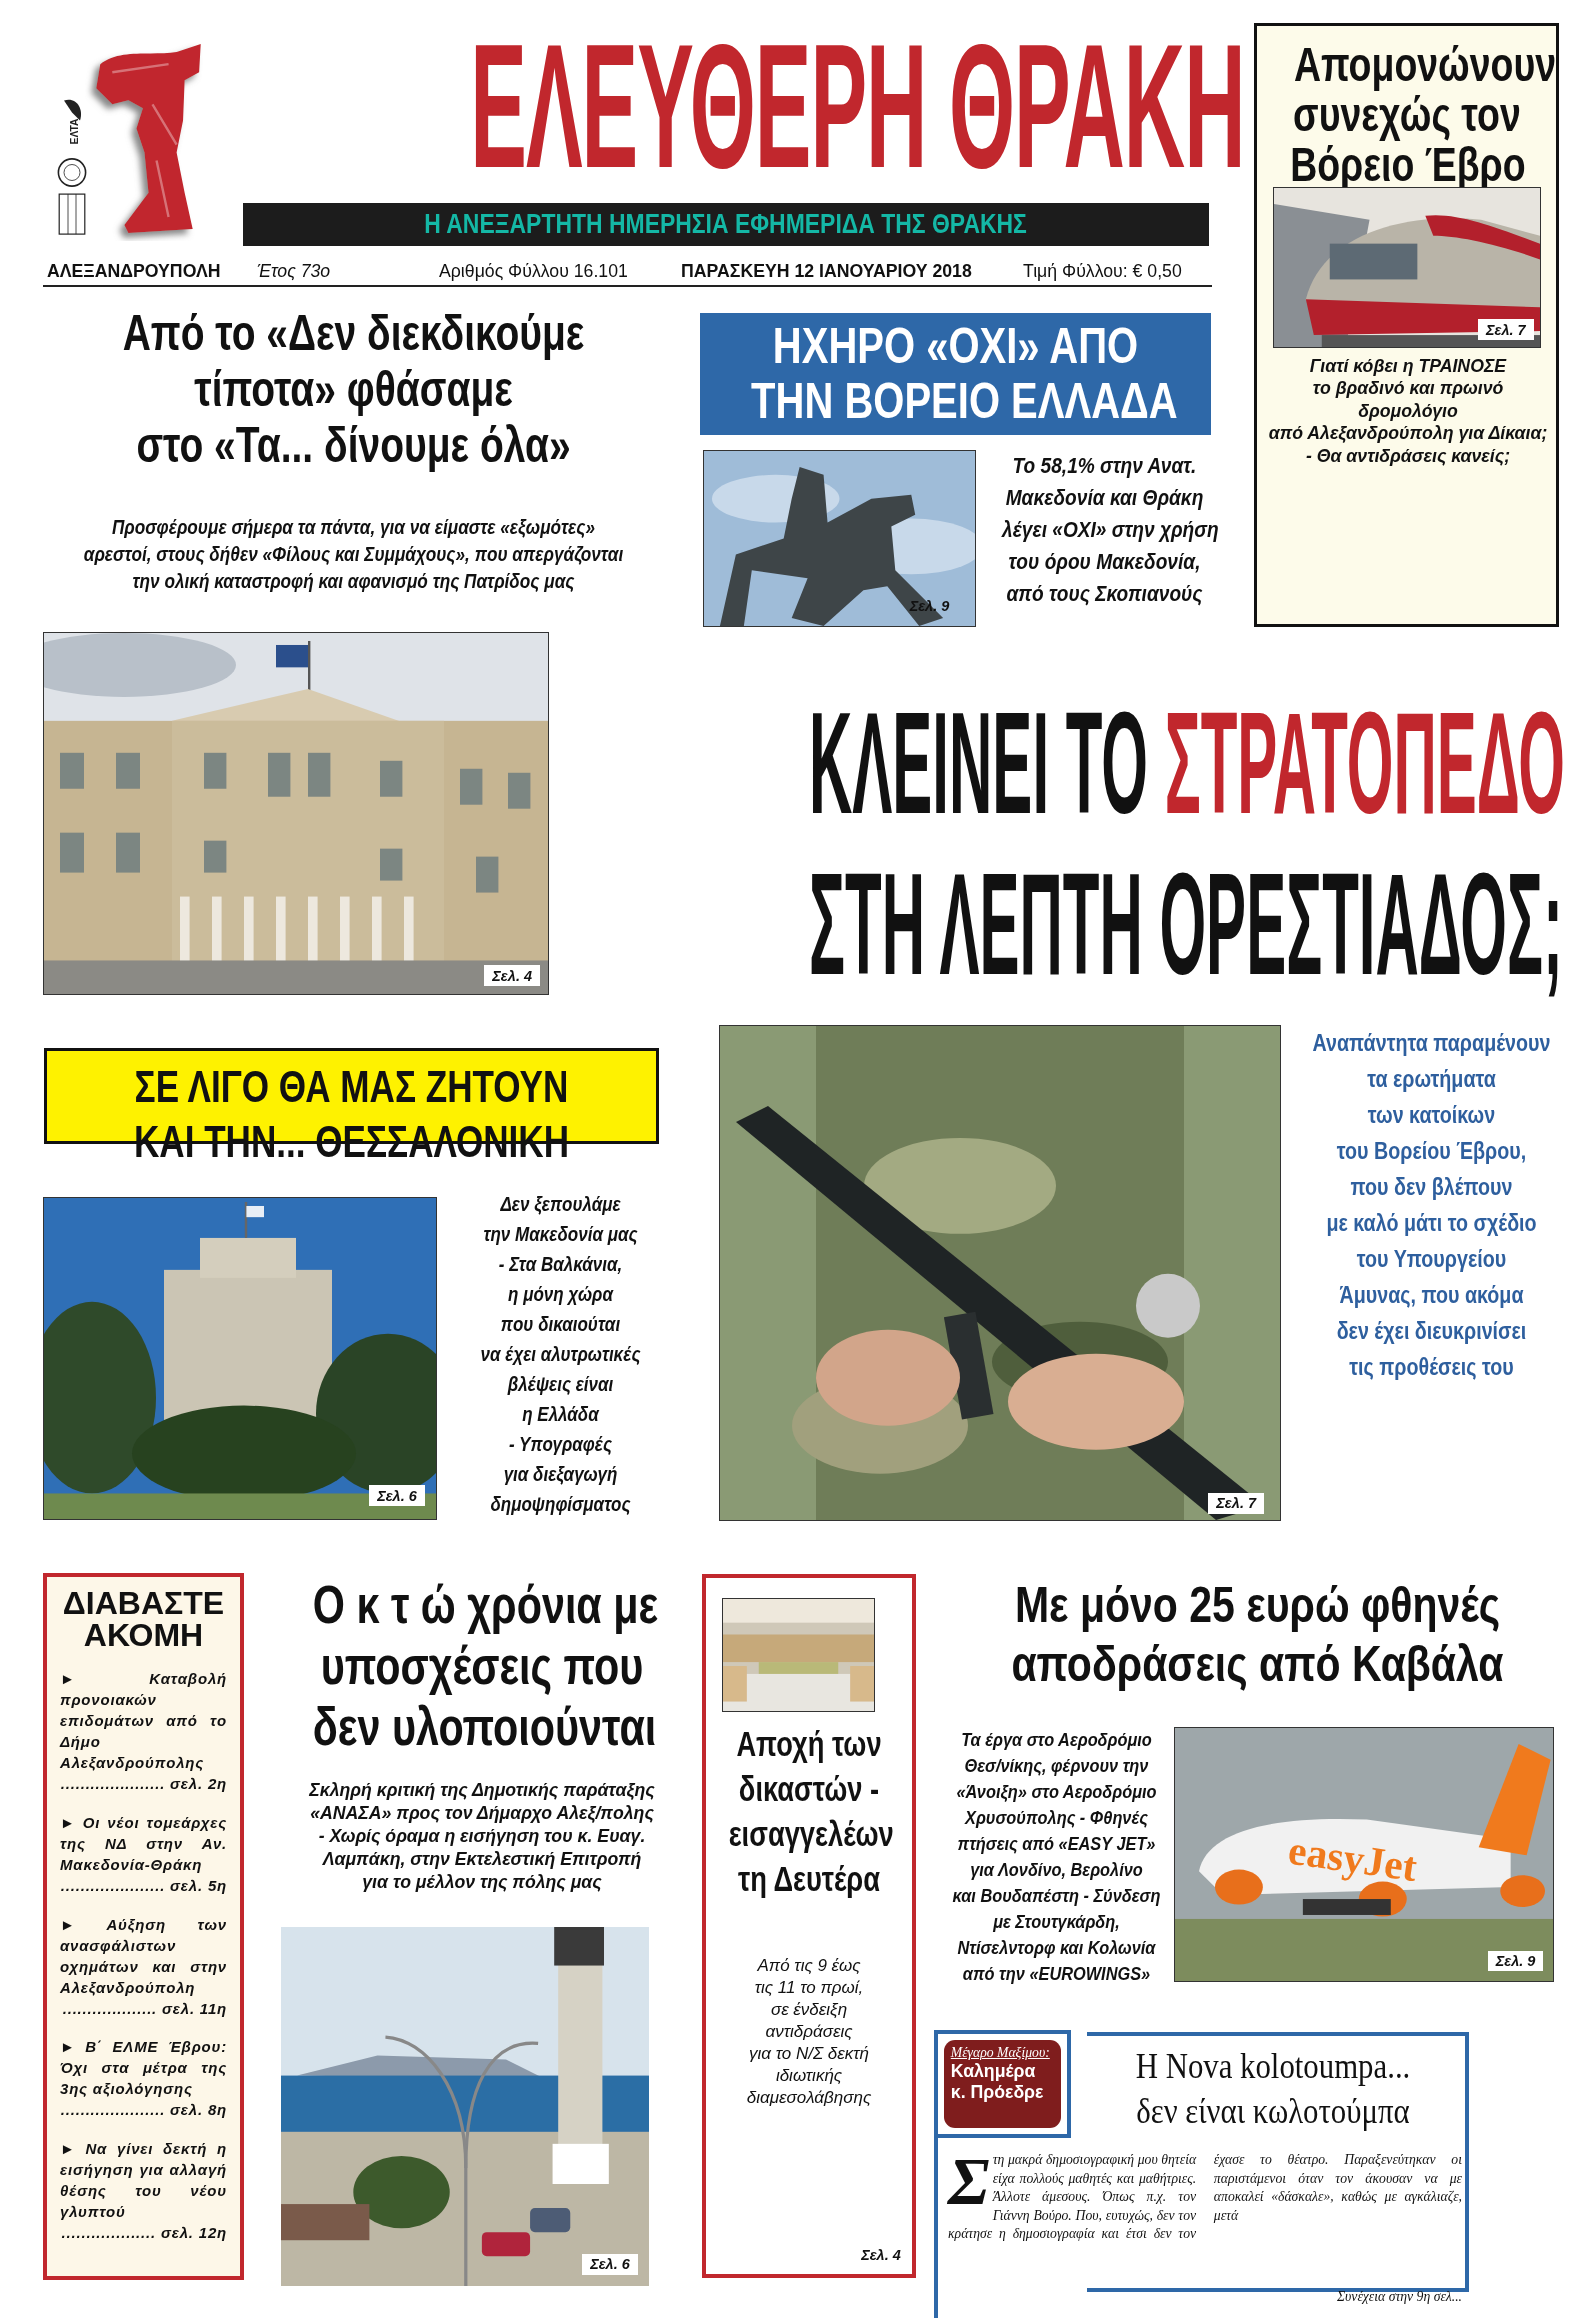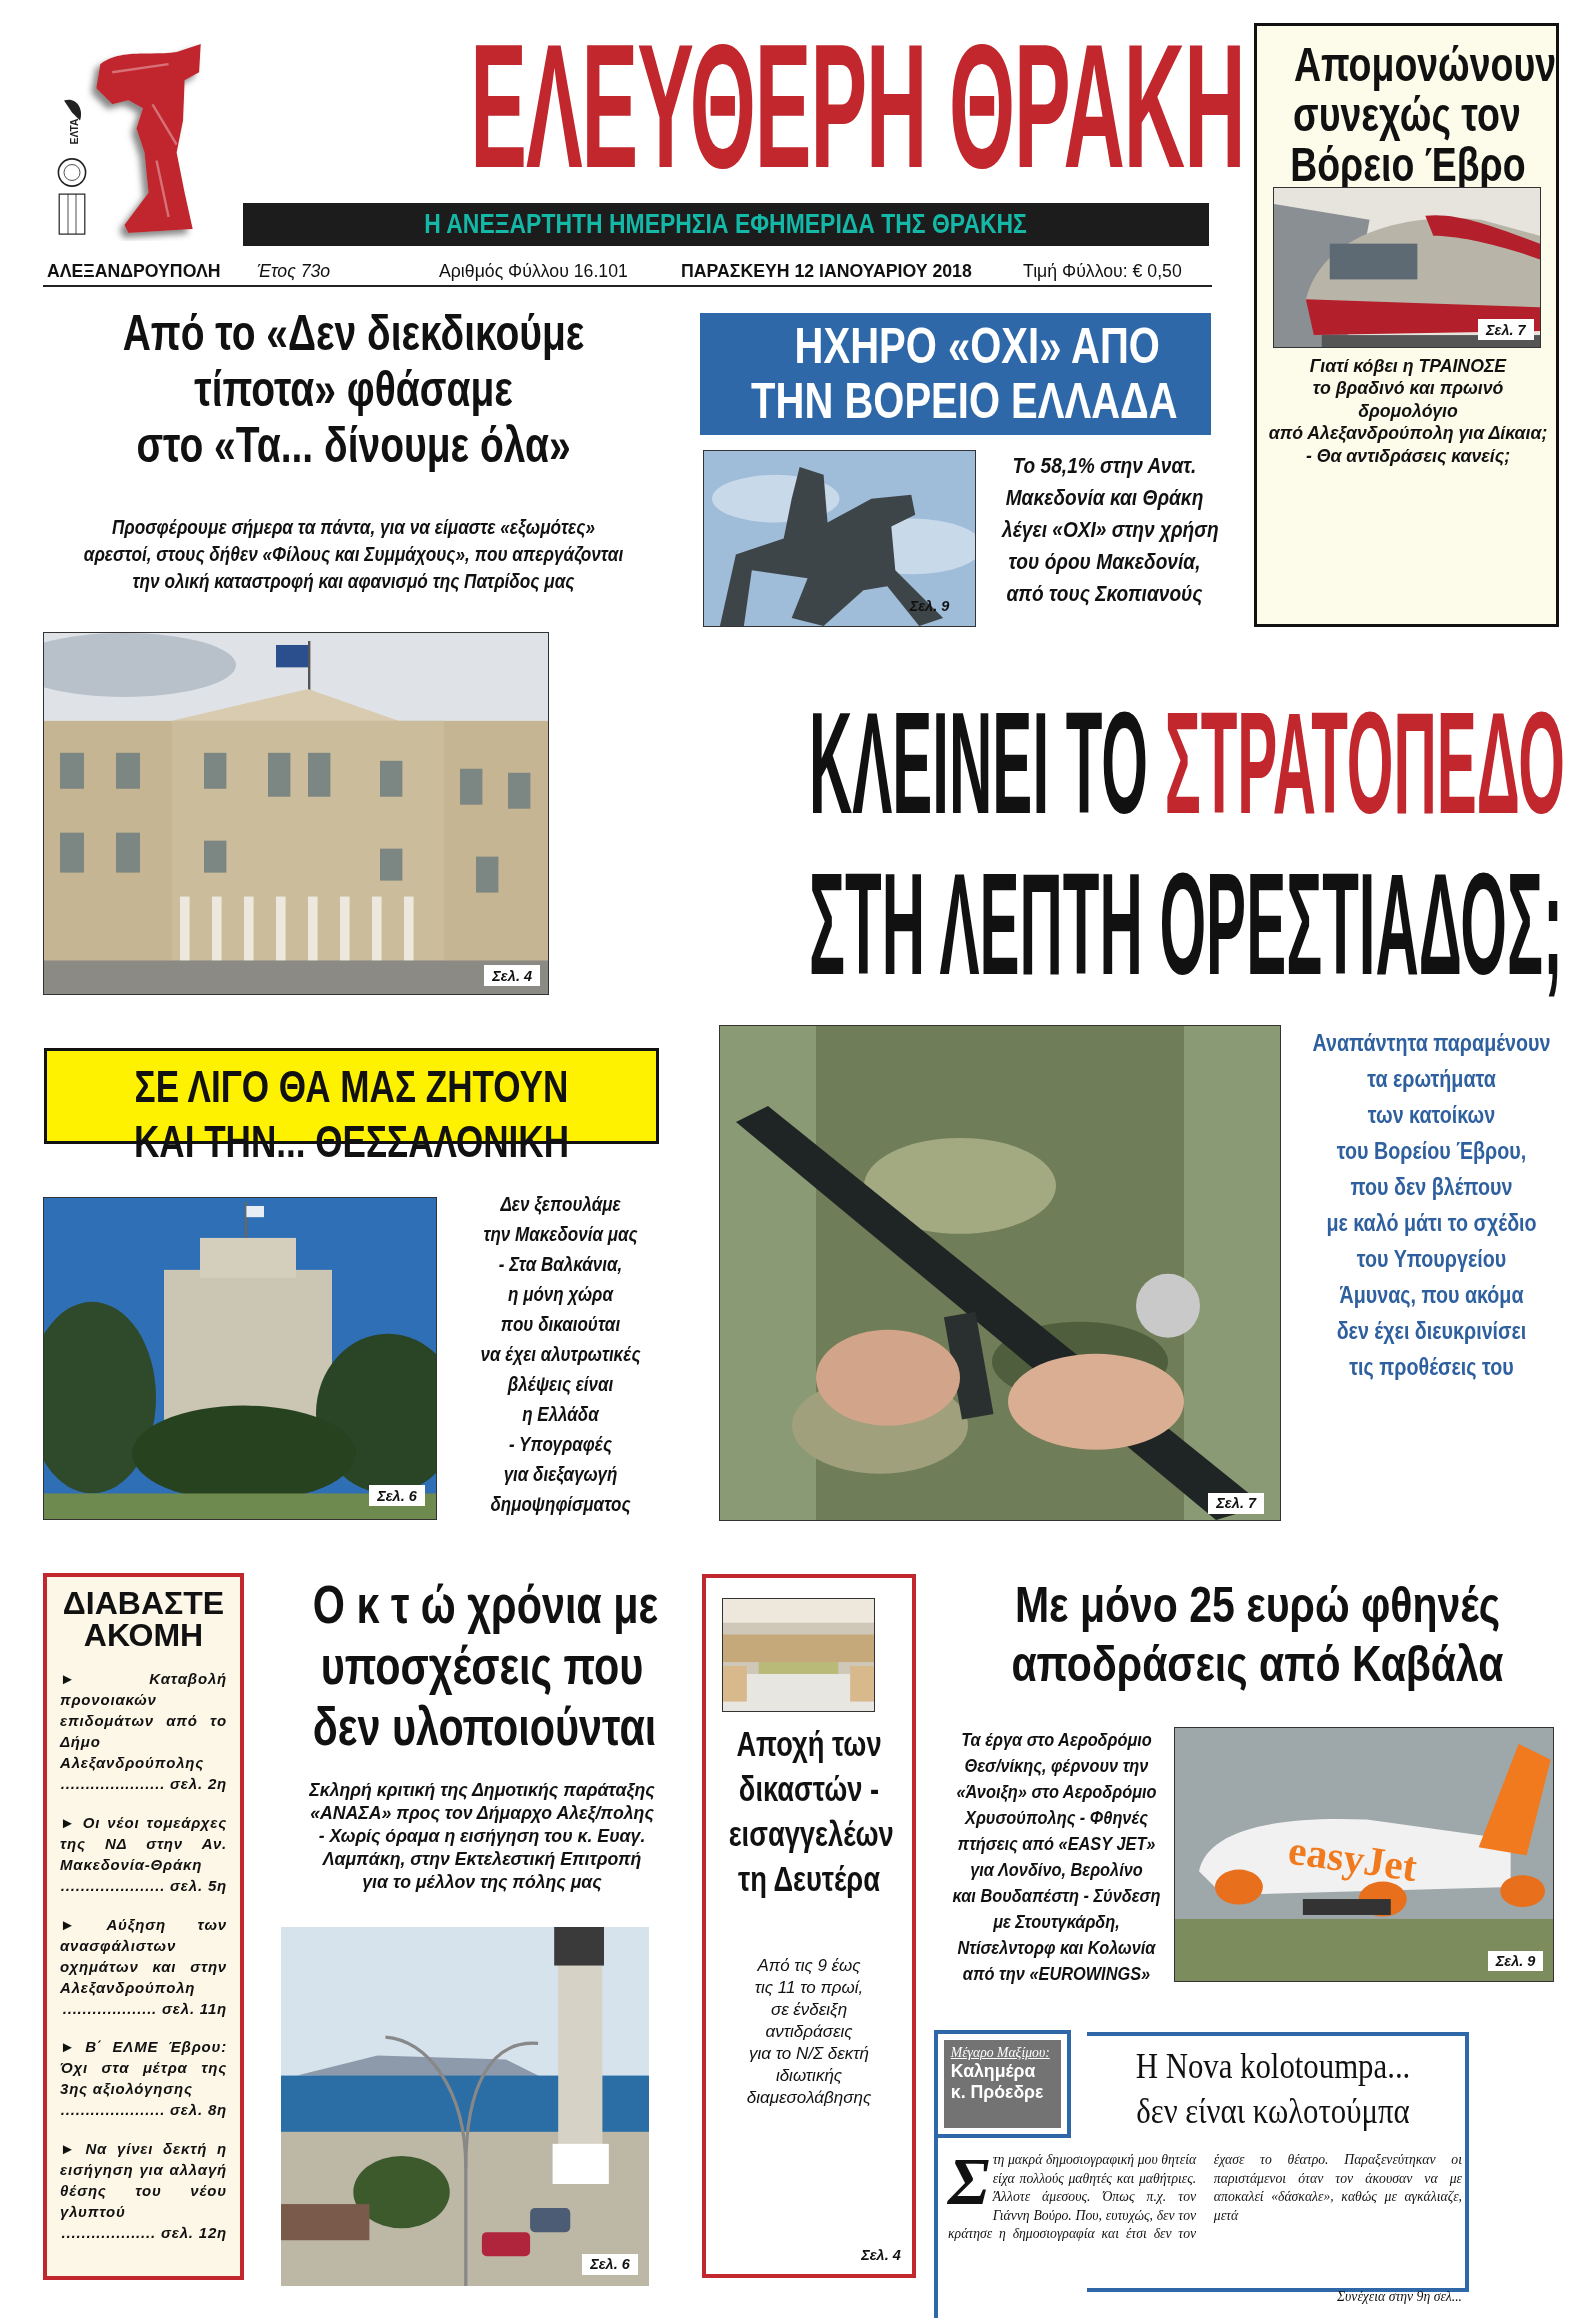--- a/index.html
+++ b/index.html
@@ -30,21 +30,21 @@
   #traincap { position:absolute; left:8px; top:329px; width:286px; text-align:center; font-size:17.7px;
               line-height:22.5px; font-style:italic; font-weight:700; }
 
   
   #h1 { left:32px; top:305px; width:643px; text-align:center; font-weight:700; font-size:50px; line-height:56px; }
   #h1 div { transform:scaleX(0.78); white-space:nowrap; }
   #h1sub { left:32px; top:514px; width:643px; text-align:center; font-weight:700; font-style:italic; font-size:20px; line-height:27px; }
   #h1sub div { transform:scaleX(0.86); white-space:nowrap; }
 
   
-  #bluebox { left:700px; top:313px; width:511px; height:122px; background:#2e68a8; color:#fff; text-align:right;
+  #bluebox { left:700px; top:313px; width:511px; height:122px; background:#2e68a8; color:#fff; text-align:center;
              font-weight:700; font-size:50px; line-height:55px; padding-top:6.4px; box-sizing:border-box; }
   #bluebox div { transform:scaleX(0.8); white-space:nowrap; }
   #statue { left:703px; top:450px; width:273px; height:177px; }
   #statuecap { left:984px; top:450px; width:241px; text-align:center; font-weight:700; font-style:italic;
                font-size:22.5px; line-height:32px; }
   #statuecap div { transform:scaleX(0.85); white-space:nowrap; }
 
   
   #parliament { left:43px; top:632px; width:506px; height:363px; }
 
@@ -90,21 +90,21 @@
   #hk { left:924px; top:1576px; width:667px; text-align:center; font-weight:700; font-size:50px; line-height:59px; }
   #hk div { transform:scaleX(0.82); white-space:nowrap; }
   #kavcap { left:924px; top:1727px; width:265px; text-align:center; font-weight:700; font-style:italic; font-size:19px; line-height:26px; }
   #kavcap div { transform:scaleX(0.86); white-space:nowrap; }
   #plane { left:1174px; top:1727px; width:380px; height:255px; }
 
   
   #novaouter { left:934px; top:2030px; width:390px; height:316px; border-left:4.8px solid #2e68a8; border-bottom:4.8px solid #2e68a8; border-top:4.8px solid #2e68a8; box-sizing:border-box; }
   #novaframe { left:1084px; top:2030px; width:387px; height:258px; border-top:4.8px solid #2e68a8; border-right:4.8px solid #2e68a8; border-bottom:4.8px solid #2e68a8; box-sizing:border-box; }
   #maxbox { left:934px; top:2030px; width:137px; height:108px; background:#fff; border:4.8px solid #2e68a8; box-sizing:border-box; padding:6.4px; }
-  #maxinner { width:100%; height:100%; background:#737373; color:#fff; box-sizing:border-box; padding:4.8px 6.4px; }
+  #maxinner { width:100%; height:100%; background:#7f1d1d; color:#fff; box-sizing:border-box; padding:4.8px 6.4px;border-radius:11px; }
   #maxinner .k { font-family:"Liberation Serif", serif; font-style:italic; text-decoration:underline; font-size:13.7px; line-height:16px; }
   #maxinner .v { font-weight:700; font-size:17.7px; line-height:21px; }
   #novahl { left:1080px; top:2044px; width:386px; text-align:center; font-family:"Liberation Serif", serif; font-size:35px; line-height:45px; }
   #novahl div { transform:scaleX(0.88); white-space:nowrap; }
   #novatext { left:948px; top:2151px; width:514px; font-family:"Liberation Serif", serif; font-style:italic; font-size:13.7px; line-height:18.5px; column-count:2; column-gap:17.7px; text-align:justify; }
   #novatext .drop { float:left; font-size:67px; line-height:56px; font-weight:700; margin-right:3.2px; margin-top:1.6px; }
   #novacont { left:1189px; top:2289px; width:273px; text-align:right; font-family:"Liberation Serif", serif; font-style:italic; font-size:13.7px; }
 
   
   .badge { position:absolute; background:#fff; font-weight:700; font-style:italic; font-size:14.5px; padding:2.4px 8px; color:#111; }

